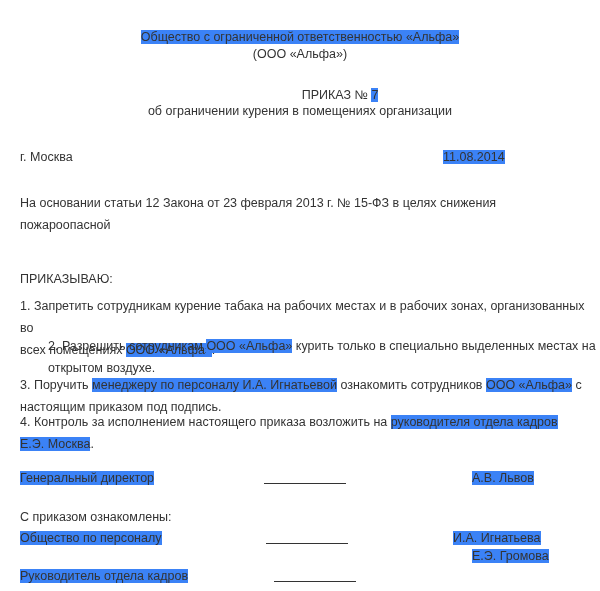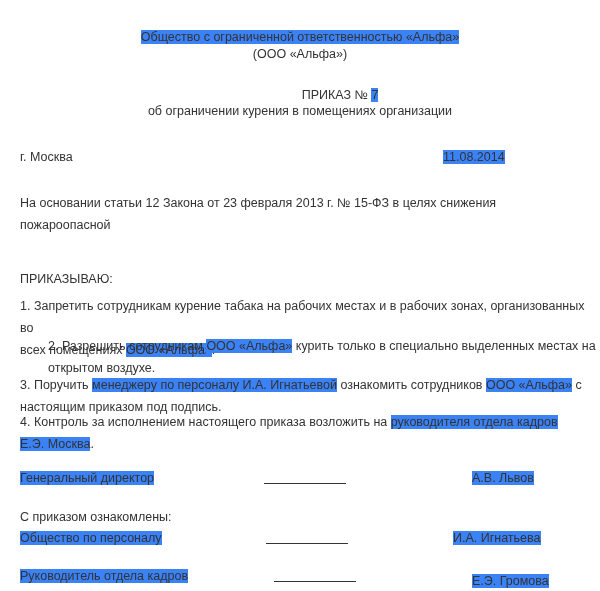--- a/index.html
+++ b/index.html
@@ -61,13 +61,13 @@
 <div class="abs" style="top:471px; left:472px;"><span class="hl">А.В. Львов</span></div>
 
 <div class="abs" style="top:510px; left:20px;">С приказом ознакомлены:</div>
 
 <div class="abs" style="top:531px; left:20px;"><span class="hl">Общество по персоналу</span></div>
 <div class="abs" style="top:532px; left:266px;"><span class="sigline" style="margin-top:10px;"></span></div>
 <div class="abs" style="top:531px; left:453px;"><span class="hl">И.А. Игнатьева</span></div>
 
 <div class="abs" style="top:569px; left:20px;"><span class="hl">Руководитель отдела кадров</span></div>
 <div class="abs" style="top:570px; left:274px;"><span class="sigline" style="margin-top:10px;"></span></div>
-<div class="abs" style="top:574px; left:472px;"><span class="hl">Е.Э. Громова</span></div>
+<div class="abs" style="top:549px; left:472px;"><span class="hl">Е.Э. Громова</span></div>
 
 </body></html>

